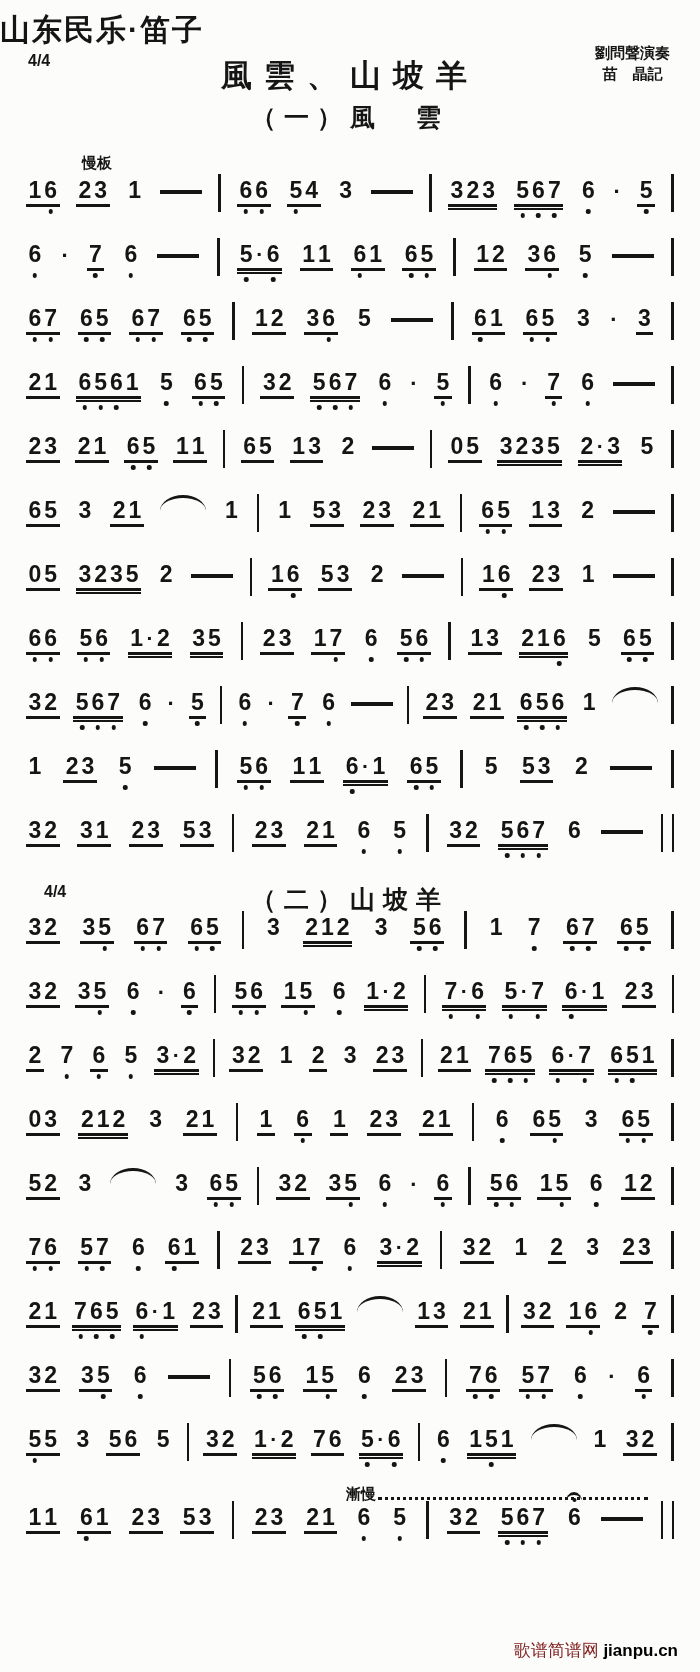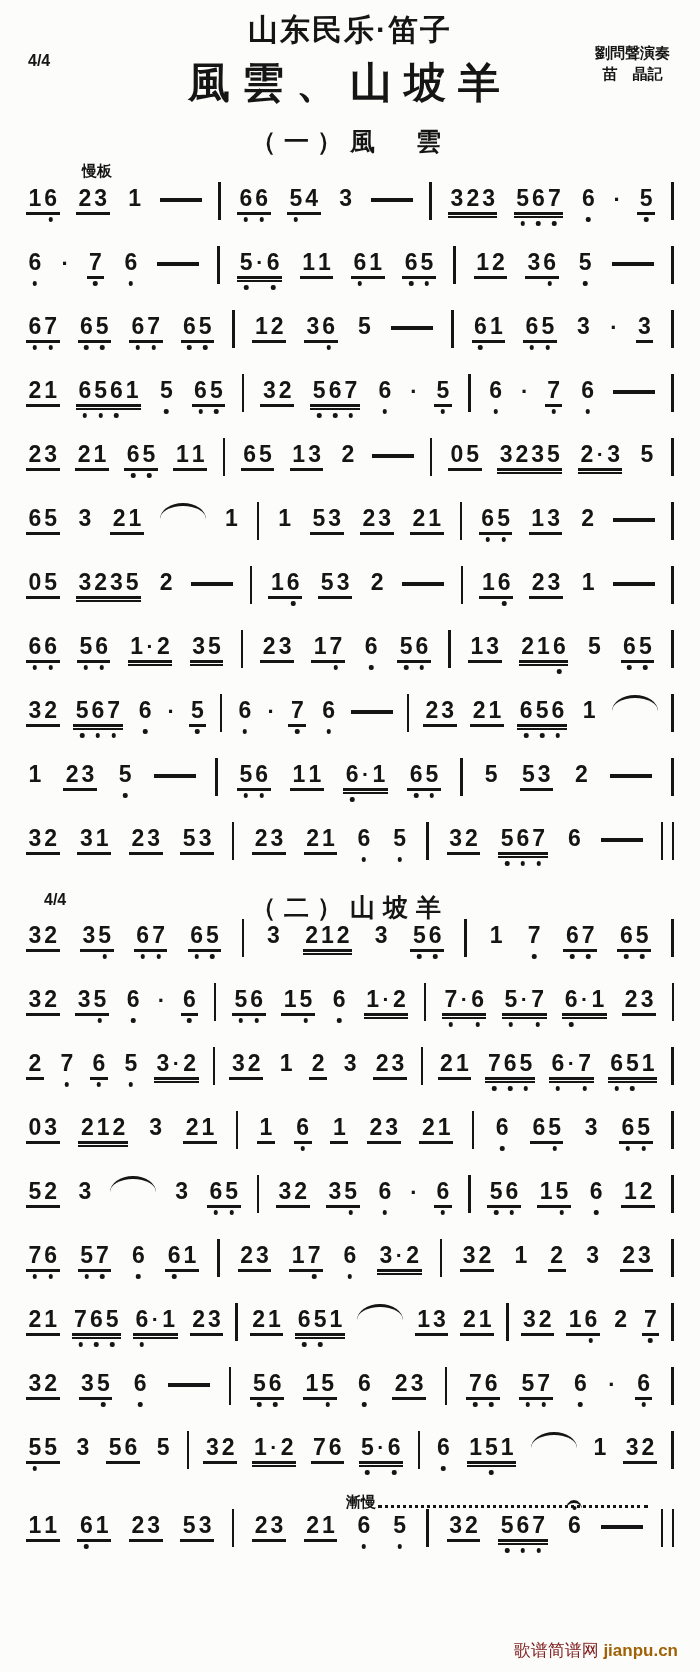--- a/index.html
+++ b/index.html
@@ -1,25 +1,25 @@
 <!DOCTYPE html>
 <html><head>
 <meta charset="utf-8">
 <style>
   html,body{margin:0;padding:0;background:#e8e8e4;}
   .page{position:relative;width:700px;height:1672px;margin:0 auto;background:#fcfcfa;
         font-family:"Liberation Sans","DejaVu Sans",sans-serif;color:#151515;overflow:hidden;}
   
-  .series{margin-top:10px;text-align:center;font-size:30px;font-weight:900;letter-spacing:2px;}
-  .main-title{text-align:center;font-size:42px;font-weight:900;letter-spacing:12px;margin-top:4px;}
+  .series{margin-top:10px;text-align:left;font-size:30px;font-weight:900;letter-spacing:2px;}
+  .main-title{text-align:center;font-size:31px;font-weight:900;letter-spacing:12px;margin-top:4px;}
   .timesig{position:absolute;left:28px;top:52px;font-size:16px;font-weight:bold;}
   .timesig2{position:absolute;left:44px;font-size:16px;font-weight:bold;}
   .credits{position:absolute;right:30px;top:42px;text-align:center;font-size:15px;font-weight:bold;line-height:1.4;}
   .sec-heading{text-align:center;font-size:25px;font-weight:900;letter-spacing:8px;}
-  .tempo{font-size:15px;font-weight:bold;margin:4px 0 6px 82px;}
+  .tempo{font-size:15px;font-weight:bold;margin:20px 0 6px 82px;}
   
   .lines{padding:0 26px;}
   .mline{display:flex;justify-content:space-between;align-items:flex-start;
          height:44px;margin-bottom:20px;}
   .grp{display:inline-flex;position:relative;padding:0 1px 2px 1px;line-height:1;}
   .grp.u1{border-bottom:3px solid #151515;}
   .grp.u2{border-bottom:3px solid #151515;}
   .grp.u2::after{content:"";position:absolute;left:0;right:0;bottom:-6px;height:2.5px;background:#151515;}
   .ch{position:relative;display:inline-block;font-size:23px;font-weight:bold;
       font-family:"Liberation Sans","DejaVu Sans",sans-serif;padding:0 1.5px;}
@@ -56,21 +56,21 @@
 
   <div class="series">山东民乐·笛子</div>
 
   <div class="main-title">風雲、山坡羊</div>
 
   <div class="credits">
     <div>劉問聲演奏</div>
     <div>苗　晶記</div>
   </div>
 
-  <div class="sec-heading" style="margin-top:14px;">（一）風　雲</div>
+  <div class="sec-heading" style="margin-top:4px;">（一）風　雲</div>
 
   <div class="tempo">慢板</div>
 
   <div class="lines" id="lines1">
       <div class="mline">
         <span class="grp u1">
           <span class="ch">1</span>
           <span class="ch">6<span class="lo"></span></span>
         </span>
         <span class="grp u1">
@@ -1122,16 +1122,16 @@
         <span class="grp">
           <span class="ch">6<span class="fm"></span></span>
         </span>
         <span class="dash"></span>
         <span class="bar dbl"></span>
       </div>
     </div>
 
   <div class="footer">
     <span class="site-name">歌谱简谱网</span>
-    <span class="site-url" style="color: #a16207;">jianpu.cn</span>
+    <span class="site-url" style="color: #000000;">jianpu.cn</span>
   </div>
 
 </div>
 
 </body></html>

